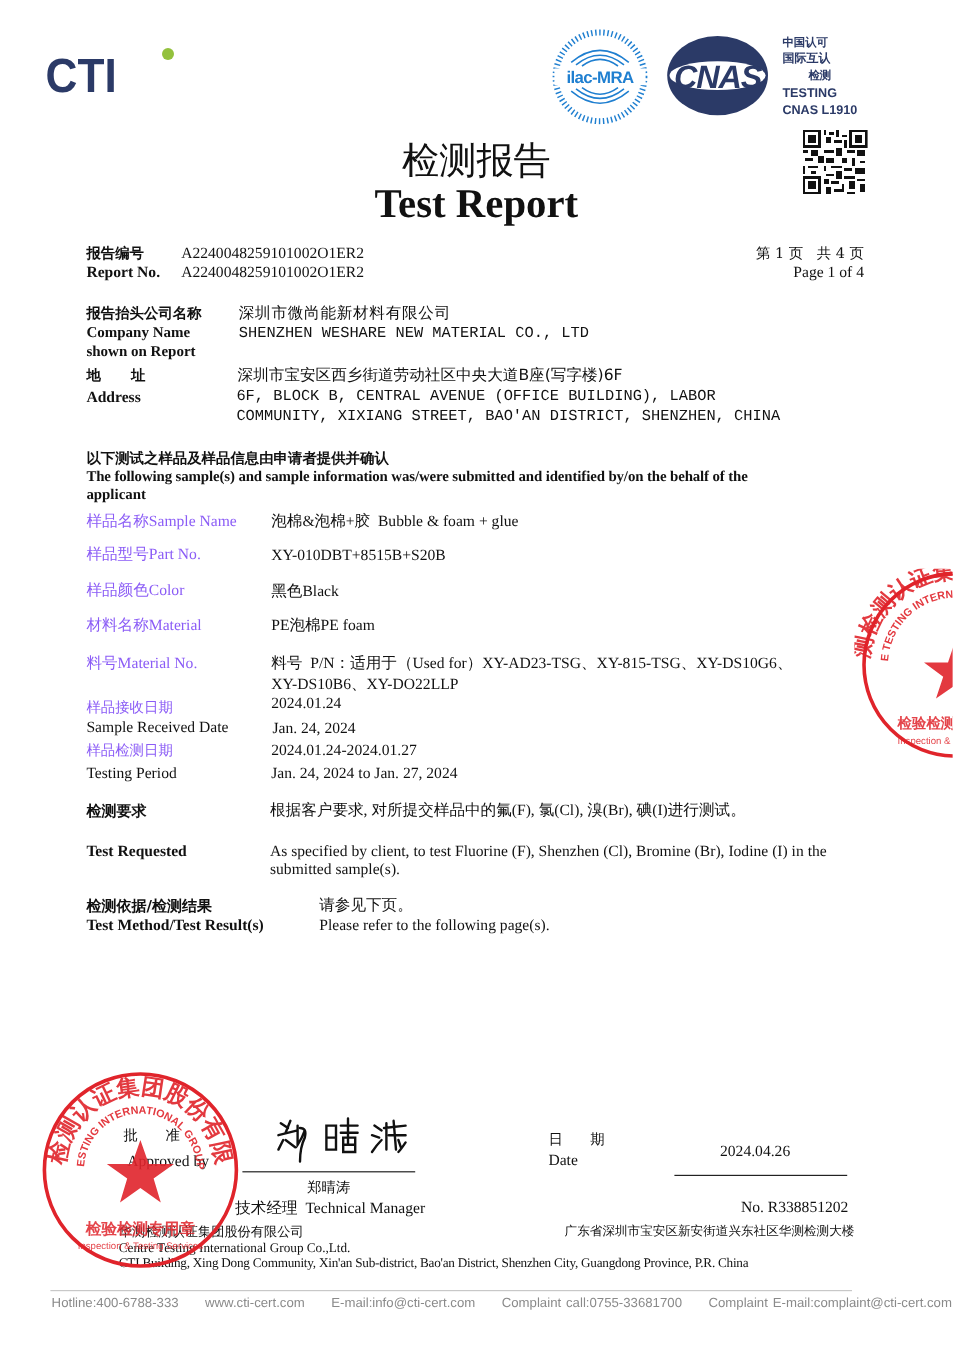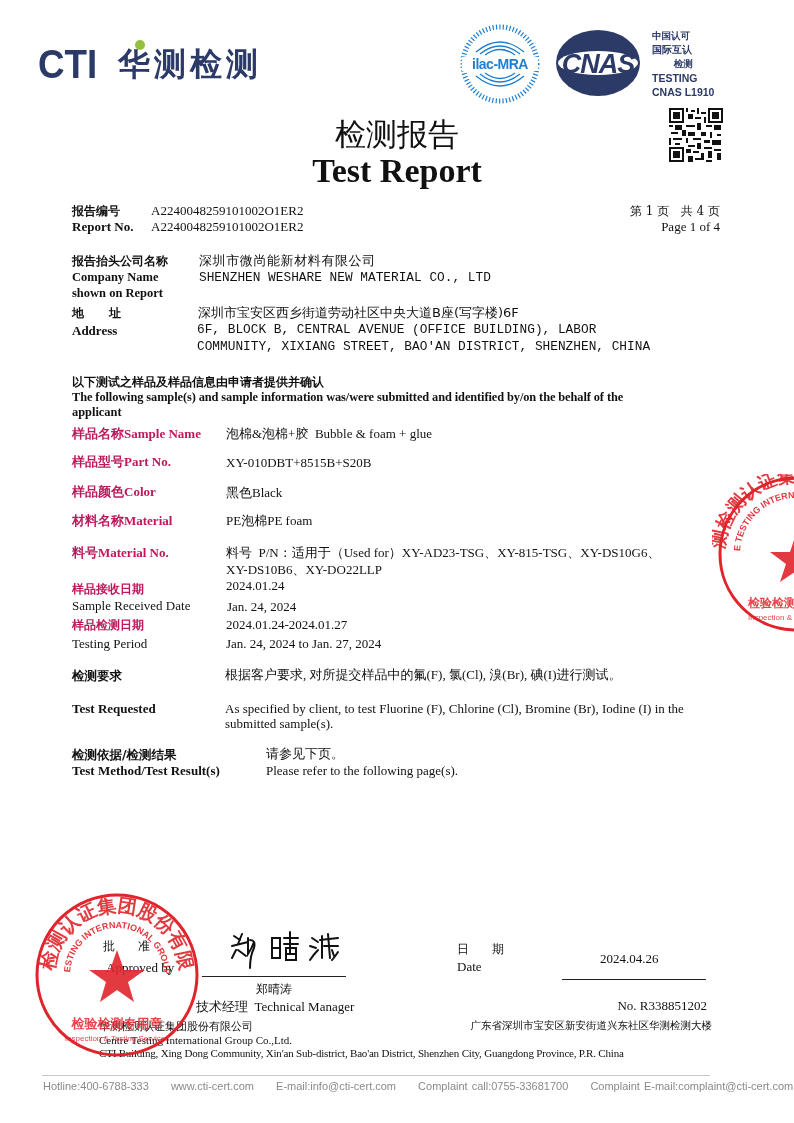--- a/index.html
+++ b/index.html
@@ -19,35 +19,34 @@
   .cnas-text { left:652px; top:29px; font-size:10.5px; line-height:14px; color:#2b3a67; font-weight:bold; }
   .qr { left:669px; top:108px; width:54px; height:54px; }
 
   .title-cn { left:0; width:794px; top:116px; text-align:center; font-family:"DejaVu Sans", sans-serif; font-size:31px; line-height:36px; }
   .title-en { left:0; width:794px; top:152px; text-align:center; font-weight:bold; font-size:34px; line-height:38px; }
 
   .lbl { font-size:13px; line-height:16px; }
   .val { font-size:13px; line-height:16px; }
   .cnb { font-family:"DejaVu Sans", sans-serif; font-weight:bold; font-size:12px; }
   .cn  { font-family:"DejaVu Sans", sans-serif; font-size:12.5px; }
-  .gray { color:#be185d;font-weight:bold; }
+  .gray { color:#8b5cf6; }
 
   .footer-line { left:42px; top:1075px; width:668px; height:1px; background:#c8c8c8; }
   .footer { left:43px; top:1080px; font-family:"Liberation Sans", sans-serif; font-size:11px; color:#8a8a8a; white-space:nowrap; word-spacing:1px; }
   .footer span { margin-right:18px; }
 
   .stamp { pointer-events:none; }
 </style>
 </head>
 <body>
 
 <div class="abs" style="left:38px;top:40px;width:260px;height:46px;">
   <div class="abs cti-latin" style="left:0;top:4px;">CTI</div>
   <div class="abs cti-dot" style="left:97px;top:0px;"></div>
-  <div class="abs" style="left:80px;top:4px;font-family:'DejaVu Sans',sans-serif;font-weight:bold;font-size:32px;color:#2b3a67;letter-spacing:4px;line-height:40px;">华测检测</div>
 </div>
 
 <svg class="abs ilac" viewBox="0 0 80 80">
   <g fill="none" stroke="#1f7fd0" stroke-width="1.3">
     <circle cx="40" cy="40" r="37" stroke-dasharray="1.2 2.2" stroke-width="5"></circle>
     <path d="M16 28 Q40 8 64 28"></path>
     <path d="M20 30 Q40 14 60 30"></path>
     <path d="M25 31 Q40 20 55 31"></path>
     <path d="M16 52 Q40 72 64 52"></path>
     <path d="M20 50 Q40 66 60 50"></path>
@@ -174,21 +173,21 @@
 <div class="abs val" style="left:227px;top:599px;">Jan. 24, 2024</div>
 
 <div class="abs val gray" style="left:72px;top:617px;font-family:'DejaVu Sans',sans-serif;font-size:12px;">样品检测日期</div>
 <div class="abs val" style="left:226px;top:617px;">2024.01.24-2024.01.27</div>
 <div class="abs val" style="left:72px;top:636px;">Testing Period</div>
 <div class="abs val" style="left:226px;top:636px;">Jan. 24, 2024 to Jan. 27, 2024</div>
 
 <div class="abs cnb" style="left:72px;top:668px;font-size:12.5px;">检测要求</div>
 <div class="abs val" style="left:225px;top:667px;">根据客户要求, 对所提交样品中的氟(F), 氯(Cl), 溴(Br), 碘(I)进行测试。</div>
 <div class="abs lbl b" style="left:72px;top:701px;">Test Requested</div>
-<div class="abs val" style="left:225px;top:701px;">As specified by client, to test Fluorine (F), Chlorine (Cl), Bromine (Br), Iodine (I) in the</div>
+<div class="abs val" style="left:225px;top:701px;">As specified by client, to test Fluorine (F), Shenzhen (Cl), Bromine (Br), Iodine (I) in the</div>
 <div class="abs val" style="left:225px;top:716px;">submitted sample(s).</div>
 
 <div class="abs cnb" style="left:72px;top:747px;font-size:12.5px;">检测依据/检测结果</div>
 <div class="abs val" style="left:266px;top:746px;">请参见下页。</div>
 <div class="abs lbl b" style="left:72px;top:763px;">Test Method/Test Result(s)</div>
 <div class="abs val" style="left:266px;top:763px;">Please refer to the following page(s).</div>
 
 <div class="abs val" style="left:103px;top:938px;white-space:pre;font-family:'DejaVu Sans',sans-serif;font-size:12px;">批      准</div>
 <div class="abs val" style="left:106px;top:960px;">Approved by</div>
 

